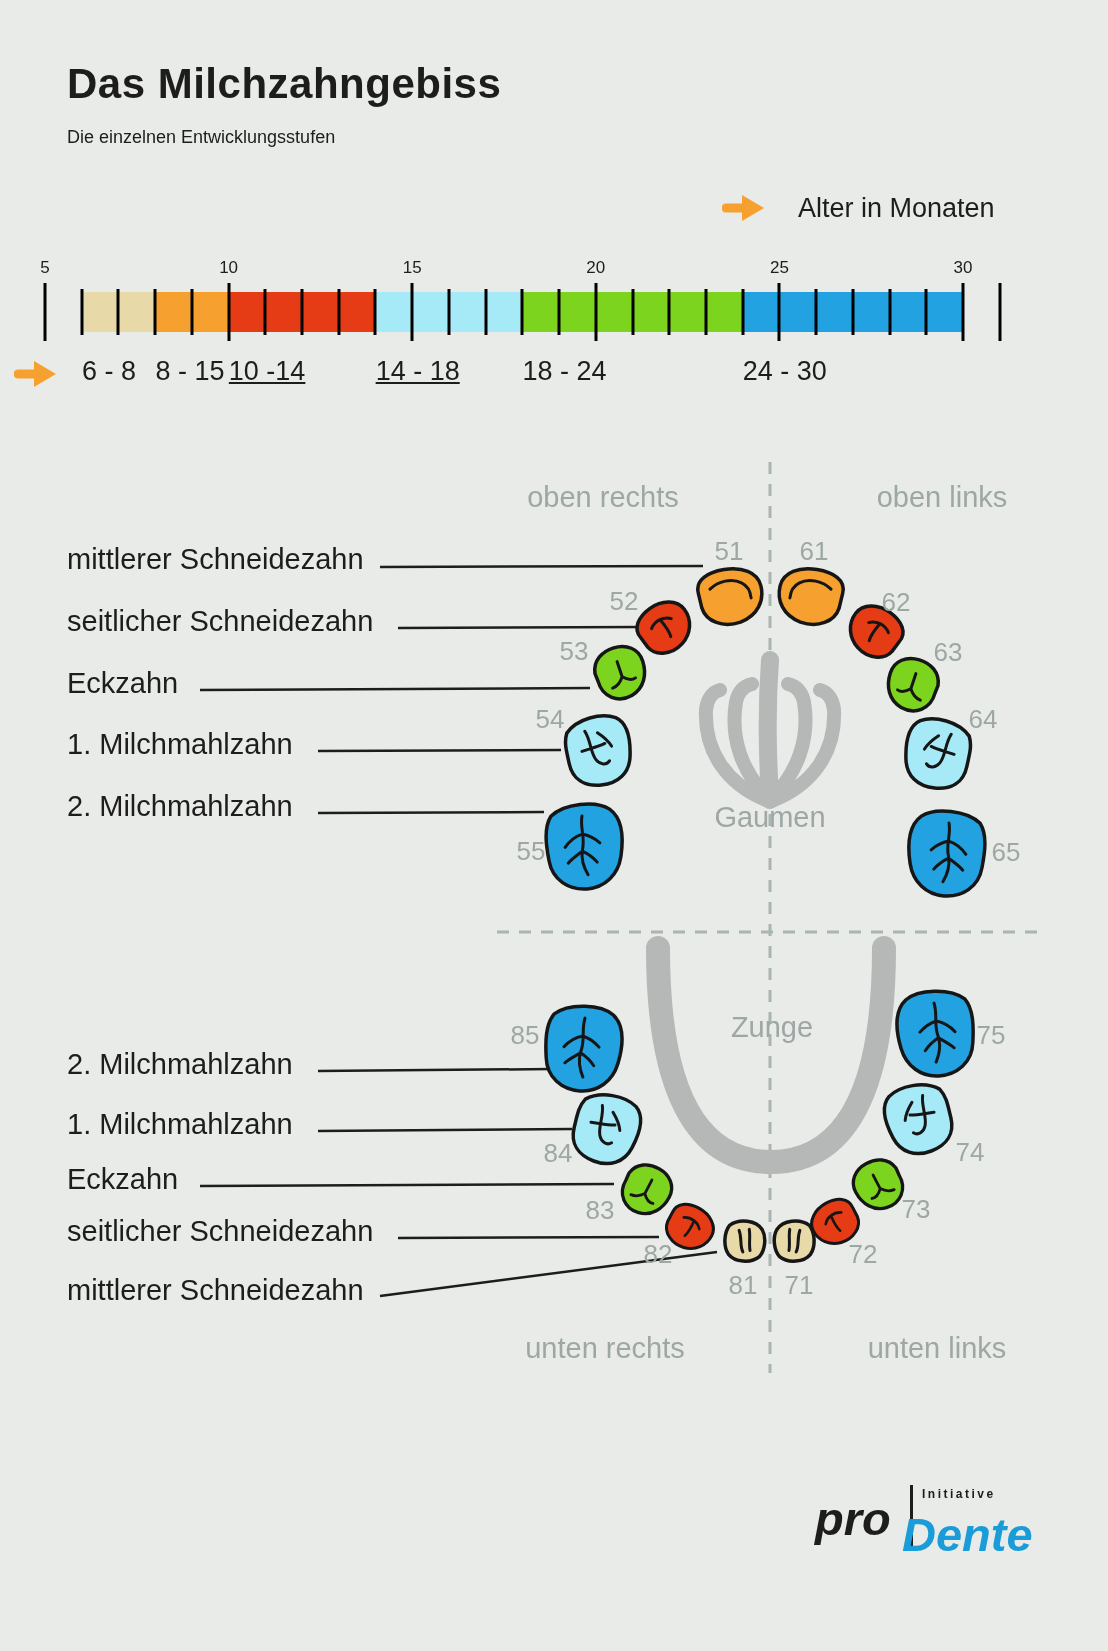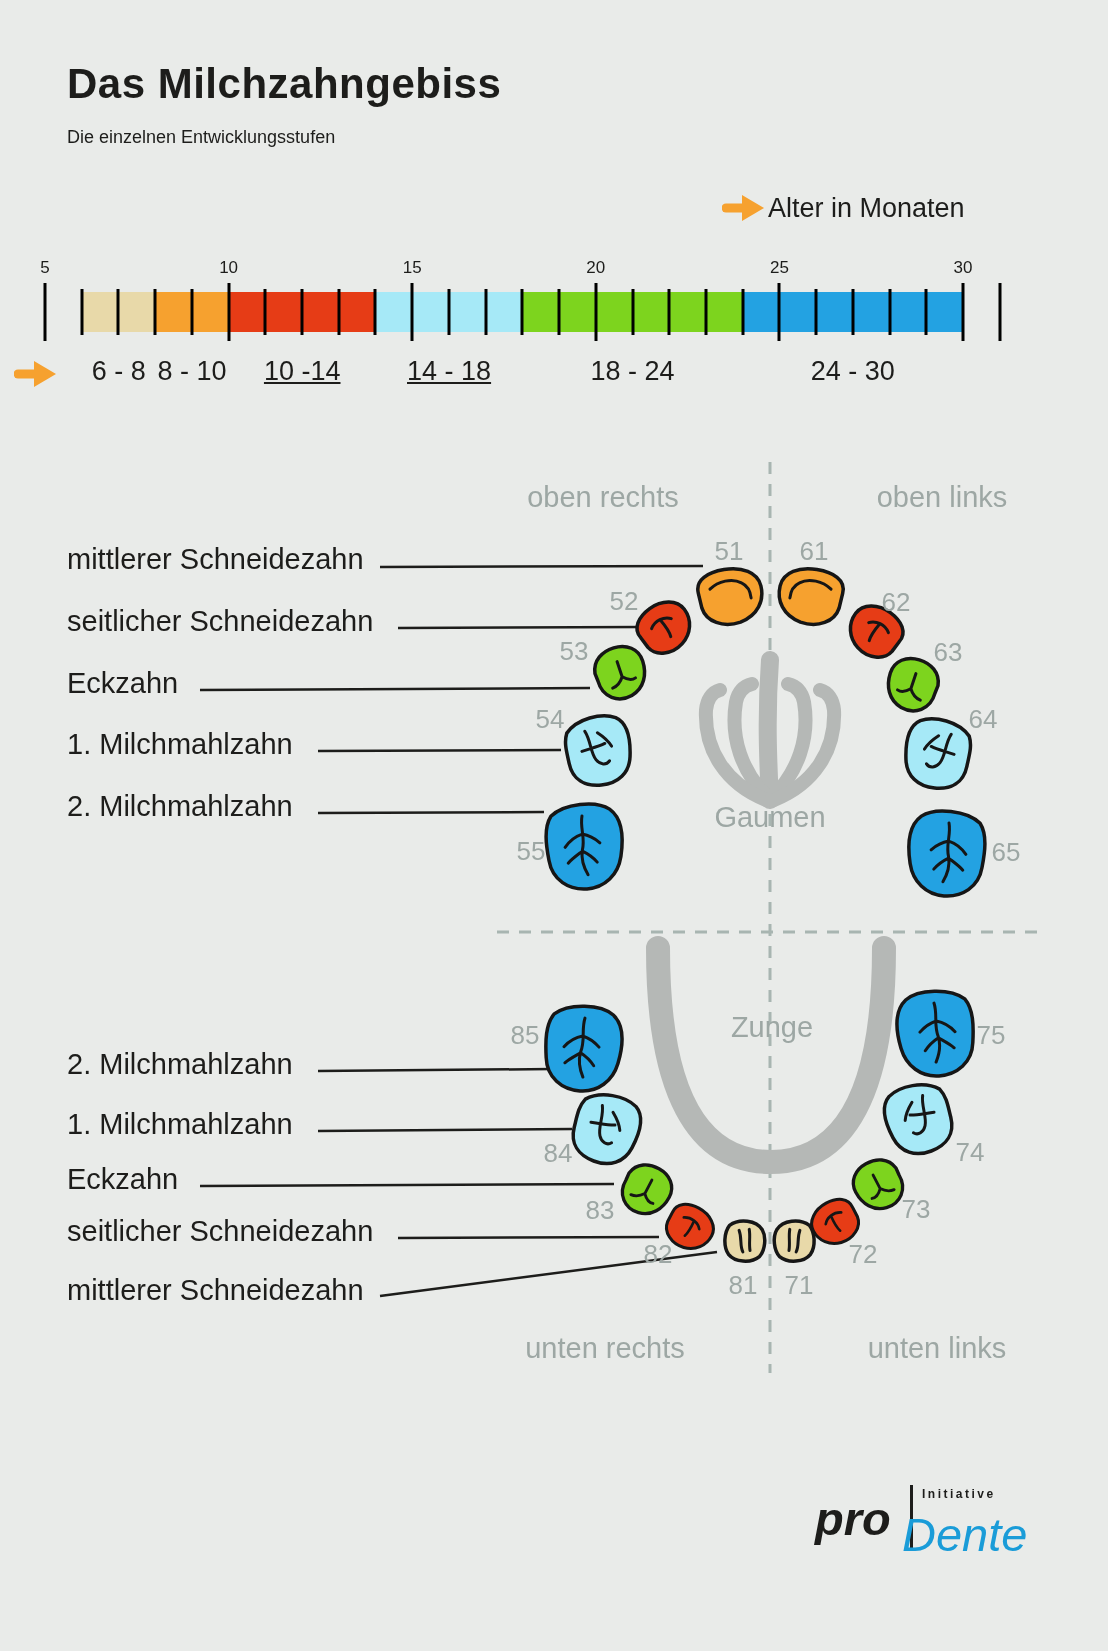--- a/index.html
+++ b/index.html
@@ -2,54 +2,54 @@
 <html style="--c-background: #e9ebe9; --c-ink: #1d1d1b; --c-beige: #e8d9a9; --c-orange: #f6a12f; --c-red: #e63c16; --c-cyan: #a6e9f7; --c-green: #7dd41e; --c-blue: #23a2e2; --c-gray_label: #9da7a4; --c-anatomy_gray: #b5b8b6; --c-dash_gray: #a8b5b1; --c-arrow_orange: #f6a12f; --c-logo_blue: #1a9cd8;"><head>
 <meta charset="utf-8">
 <style>
   * { margin:0; padding:0; box-sizing:border-box; }
   body { font-family:"Liberation Sans", sans-serif; }
   .page { position:relative; width:1108px; height:1651px; background:var(--c-background,#e9ebe9); overflow:hidden; }
 
   .title { position:absolute; left:67px; top:60px; font-size:42px; font-weight:bold; color:var(--c-ink,#1d1d1b); letter-spacing:.5px; }
   .subtitle { position:absolute; left:67px; top:127px; font-size:18px; color:var(--c-ink,#1d1d1b); }
 
-  .age-legend { position:absolute; left:722px; top:192px; display:flex; align-items:center; }
+  .age-legend { position:absolute; left:722px; top:192px; display:flex; align-items:center; gap:30px; }
   .age-legend span { font-size:27px; color:var(--c-ink,#1d1d1b); }
 
   .arrow-icon line { stroke:var(--c-arrow_orange,#f6a12f); stroke-width:9; stroke-linecap:round; }
   .arrow-icon path { fill:var(--c-arrow_orange,#f6a12f); }
 
   .timeline-bar { position:absolute; left:82px; top:292px; width:881px; height:40px; display:flex; }
   .seg { height:100%; }
   .w2 { width:8.3333%; } .w4 { width:16.6667%;text-decoration:underline; } .w6 { width:25%; }
 
   .tick { position:absolute; top:289px; width:3px; height:46px; background:#000; transform:translateX(-1.5px); }
   .tick.major { top:283px; height:58px; }
   .tick-num { position:absolute; top:258px; transform:translateX(-50%); font-size:17px; color:var(--c-ink,#1d1d1b); }
 
   .ranges { position:absolute; left:82px; top:356px; width:881px; display:flex; }
-  .range-label { font-size:27px; color:var(--c-ink,#1d1d1b); text-align:center; }
+  .range-label { font-size:27px; color:var(--c-ink,#1d1d1b); }
   .range-arrow { position:absolute; left:14px; top:358px; }
 
   .tooth-label { position:absolute; left:67px; font-size:29px; color:var(--c-ink,#1d1d1b); white-space:nowrap; }
 
   .overlay { position:absolute; left:0; top:0; pointer-events:none; }
   .dash { stroke:var(--c-dash_gray,#a8b5b1); stroke-width:3; stroke-dasharray:12 10; fill:none; }
   .anatomy { stroke:var(--c-anatomy_gray,#b5b8b6); fill:none; stroke-linecap:round; }
   .quad-text { font-size:29px; fill:var(--c-gray_label,#9da7a4); font-family:"Liberation Sans",sans-serif; }
   .num-text { font-size:26px; fill:var(--c-gray_label,#9da7a4); font-family:"Liberation Sans",sans-serif; }
   .leaders line { stroke:var(--c-ink,#1d1d1b); stroke-width:2.5; }
   .tooth-shape { stroke:#161616; stroke-width:3.5; stroke-linejoin:round; }
   .squig { fill:none; stroke:#161616; stroke-width:3; stroke-linecap:round; stroke-linejoin:round; }
 
   .logo { position:absolute; left:815px; top:1483px; width:220px; height:80px; }
   .logo-pro { position:absolute; left:0; top:8px; font-size:47px; font-weight:bold; font-style:italic; color:var(--c-ink,#1d1d1b); }
   .logo-divider { position:absolute; left:95px; top:2px; width:3px; height:66px; background:var(--c-ink,#1d1d1b); }
   .logo-initiative { position:absolute; left:107px; top:4px; font-size:12px; font-weight:bold; letter-spacing:2.5px; color:var(--c-ink,#1d1d1b); }
-  .logo-dente { position:absolute; left:87px; top:24px; font-size:47px; font-weight:normal; font-style:italic; color:var(--c-logo_blue,#1a9cd8); }
+  .logo-dente { position:absolute; left:87px; top:24px; font-size:47px; font-weight:bold; font-style:italic; color:var(--c-logo_blue,#1a9cd8); }
 </style>
 </head>
 <body>
 
 <div class="page">
 
   <div class="title">Das Milchzahngebiss</div>
   <div class="subtitle">Die einzelnen Entwicklungsstufen</div>
 
   <div class="age-legend">
@@ -103,21 +103,21 @@
       <div class="tick-num" style="left: 963px;">30</div>
       <div class="tick major" style="left: 999.72px;"></div>
     </div>
 
   <svg class="range-arrow arrow-icon" width="46" height="32" viewBox="0 0 46 32">
     <line x1="4" y1="16" x2="24" y2="16"></line>
     <path d="M20 3 L42 16 L20 29 Z"></path>
   </svg>
   <div class="ranges">
     <div class="range-label w2">6 - 8</div>
-    <div class="range-label w2">8 - 10</div>
+    <div class="range-label w2">8 - 15</div>
     <div class="range-label w4">10 -14</div>
     <div class="range-label w4">14 - 18</div>
     <div class="range-label w6">18 - 24</div>
     <div class="range-label w6">24 - 30</div>
   </div>
 
   <div class="tooth-label" style="top:543px">mittlerer Schneidezahn</div>
   <div class="tooth-label" style="top:605px">seitlicher Schneidezahn</div>
   <div class="tooth-label" style="top:667px">Eckzahn</div>
   <div class="tooth-label" style="top:728px">1. Milchmahlzahn</div>

